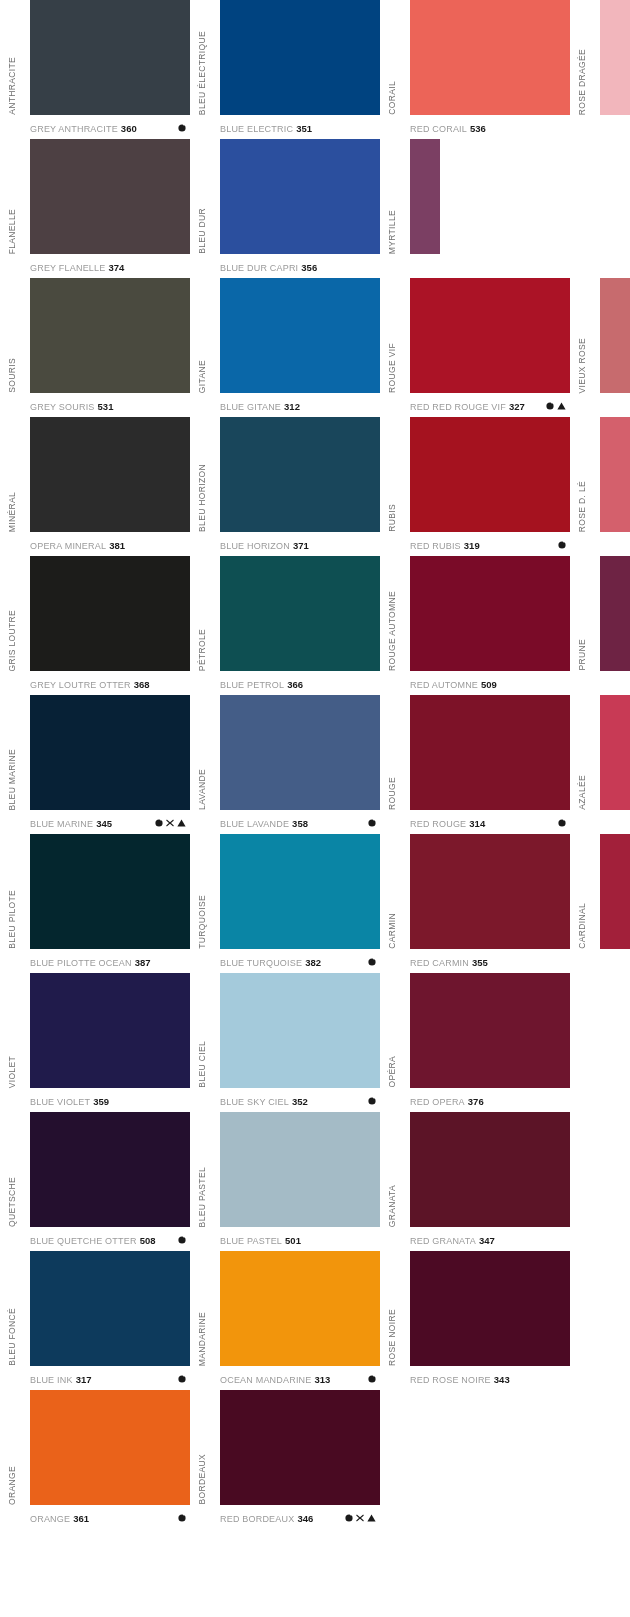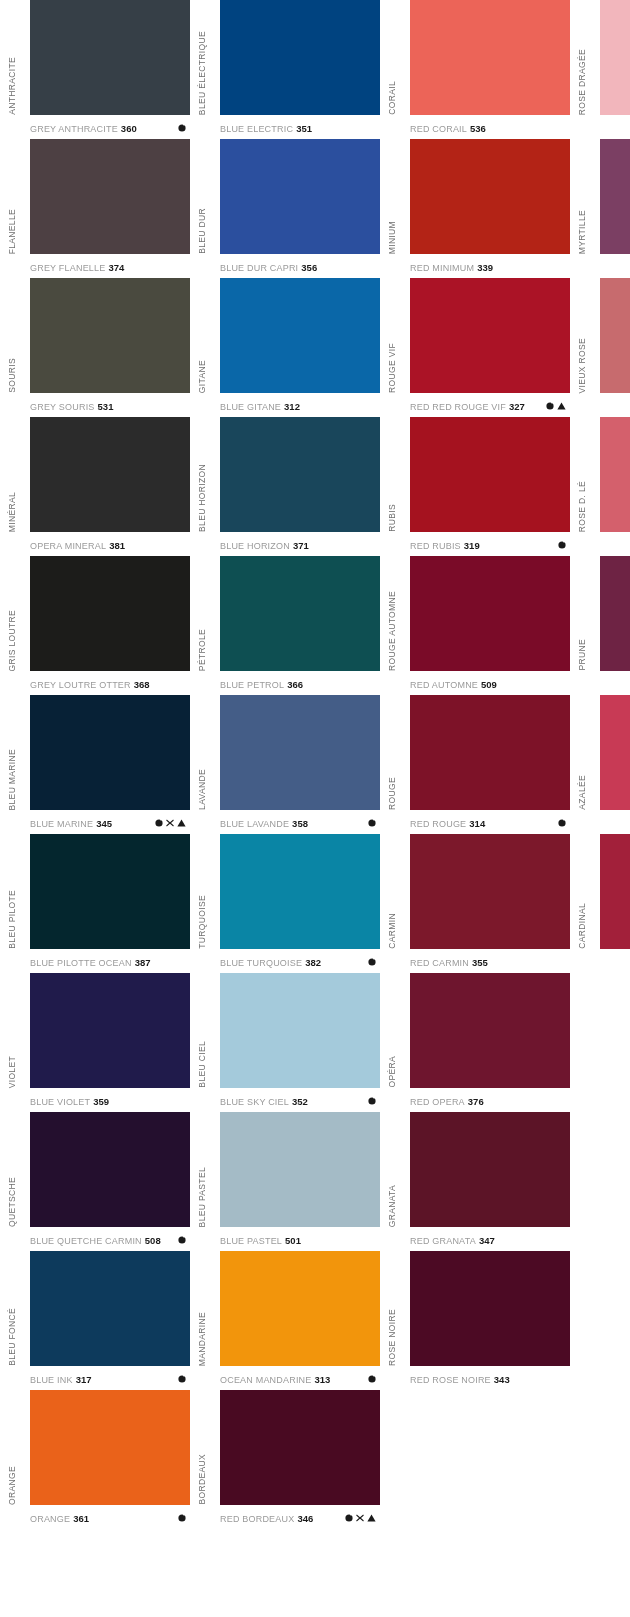--- a/index.html
+++ b/index.html
@@ -181,33 +181,20 @@
           </div>
           <div class="swatch" style="background: rgb(43, 79, 158);"></div>
           <div class="caption">
             <div class="nameblock">
               <span class="cname">BLUE DUR CAPRI</span>
               <span class="cnum">356</span>
             </div>
             <div class="symbols"></div>
           </div>
         </div>
-        <div class="cell">
-          <div class="vlabel">
-            <span>MINIUM</span>
-          </div>
-          <div class="swatch" style="background: rgb(179, 35, 22);"></div>
-          <div class="caption">
-            <div class="nameblock">
-              <span class="cname">RED MINIMUM</span>
-              <span class="cnum">339</span>
-            </div>
-            <div class="symbols"></div>
-          </div>
-        </div>
         <div class="cell partial">
           <div class="vlabel">
             <span>MYRTILLE</span>
           </div>
           <div class="swatch" style="background: rgb(123, 63, 99);"></div>
         </div>
       </div>
       <div class="row">
         <div class="cell">
           <div class="vlabel">
@@ -555,21 +542,21 @@
         </div>
       </div>
       <div class="row">
         <div class="cell">
           <div class="vlabel">
             <span>QUETSCHE</span>
           </div>
           <div class="swatch" style="background: rgb(36, 15, 46);"></div>
           <div class="caption">
             <div class="nameblock">
-              <span class="cname">BLUE QUETCHE CARMIN</span>
+              <span class="cname">BLUE QUETCHE OTTER</span>
               <span class="cnum">508</span>
             </div>
             <div class="symbols">
               <span class="sym">
                 <svg width="8" height="8" viewBox="0 0 8 8">
                   <circle cx="4" cy="4" r="3.6" fill="#1a1a1a"></circle>
                   <rect x="5.2" y="0" width="1.4" height="1.4" fill="#ffffff"></rect>
                 </svg>
               </span>
             </div>

